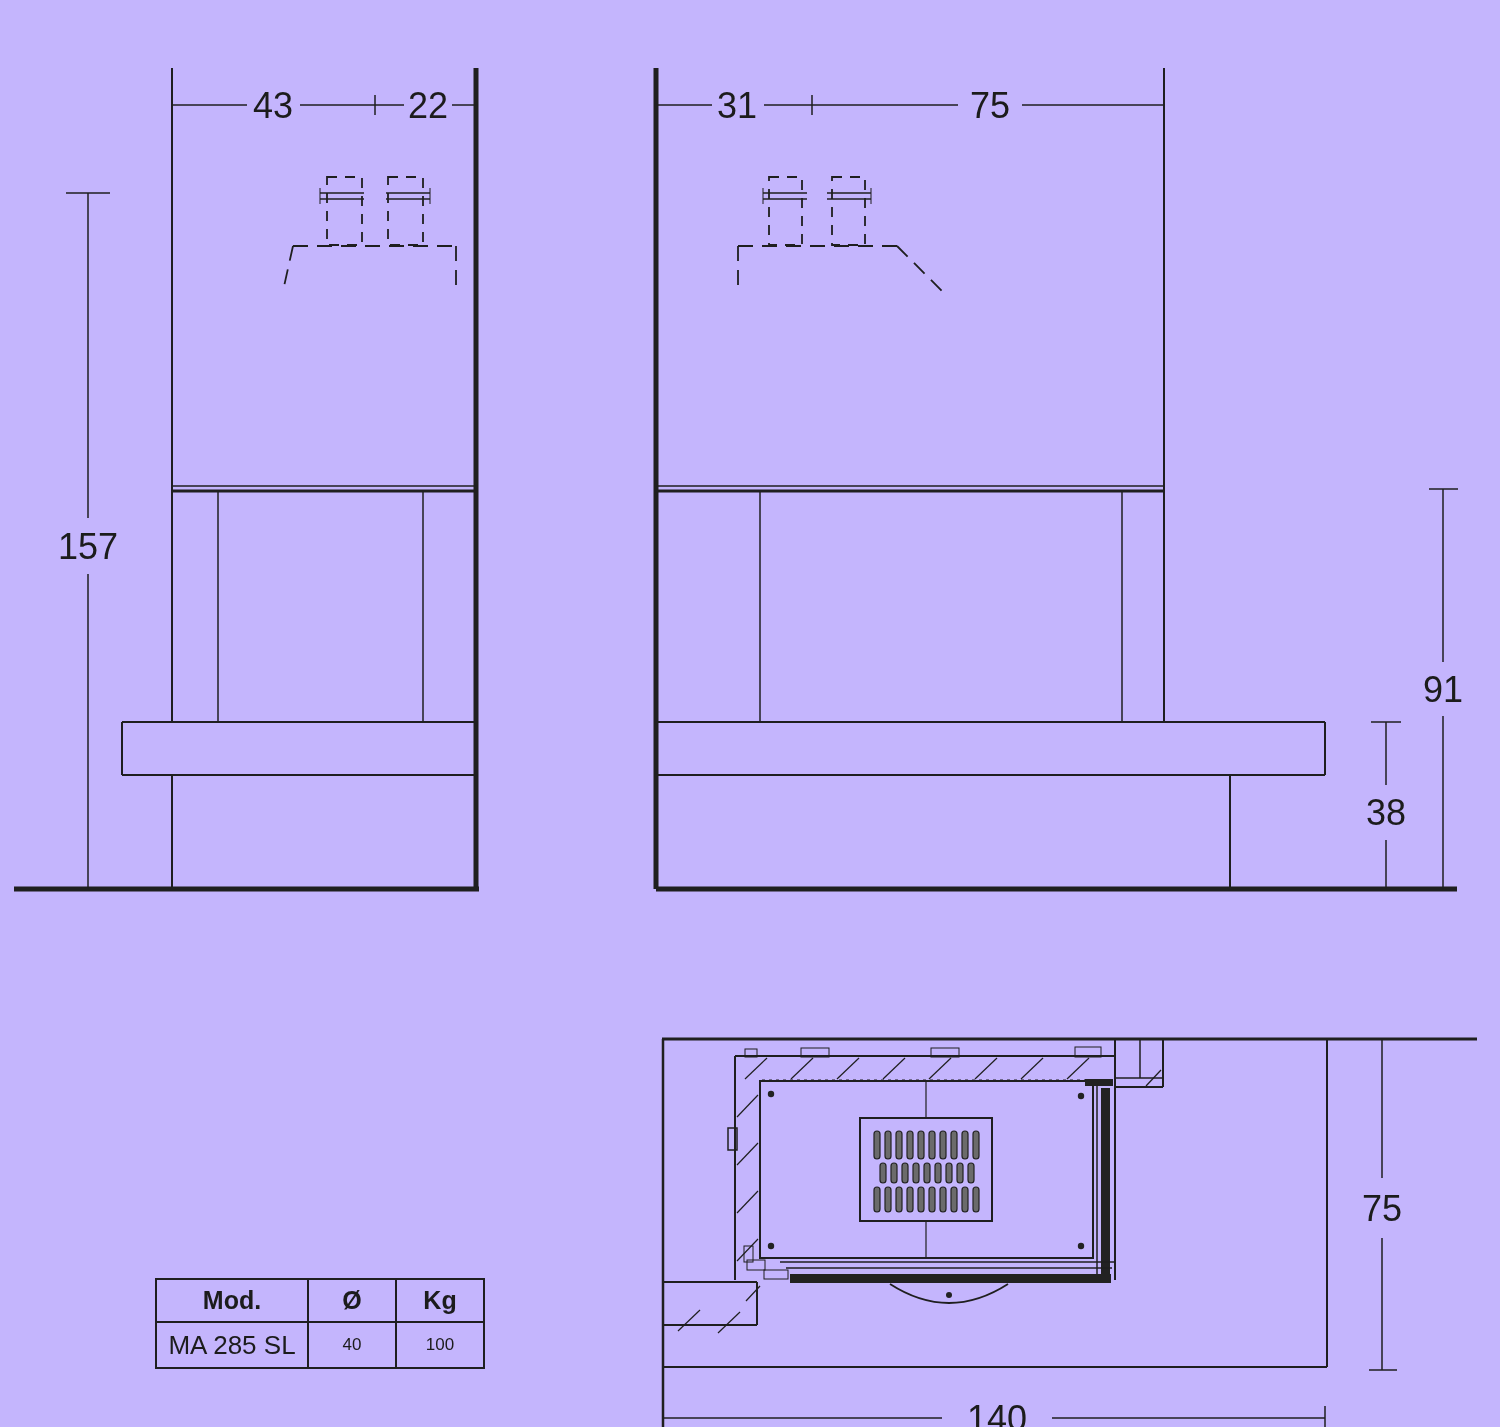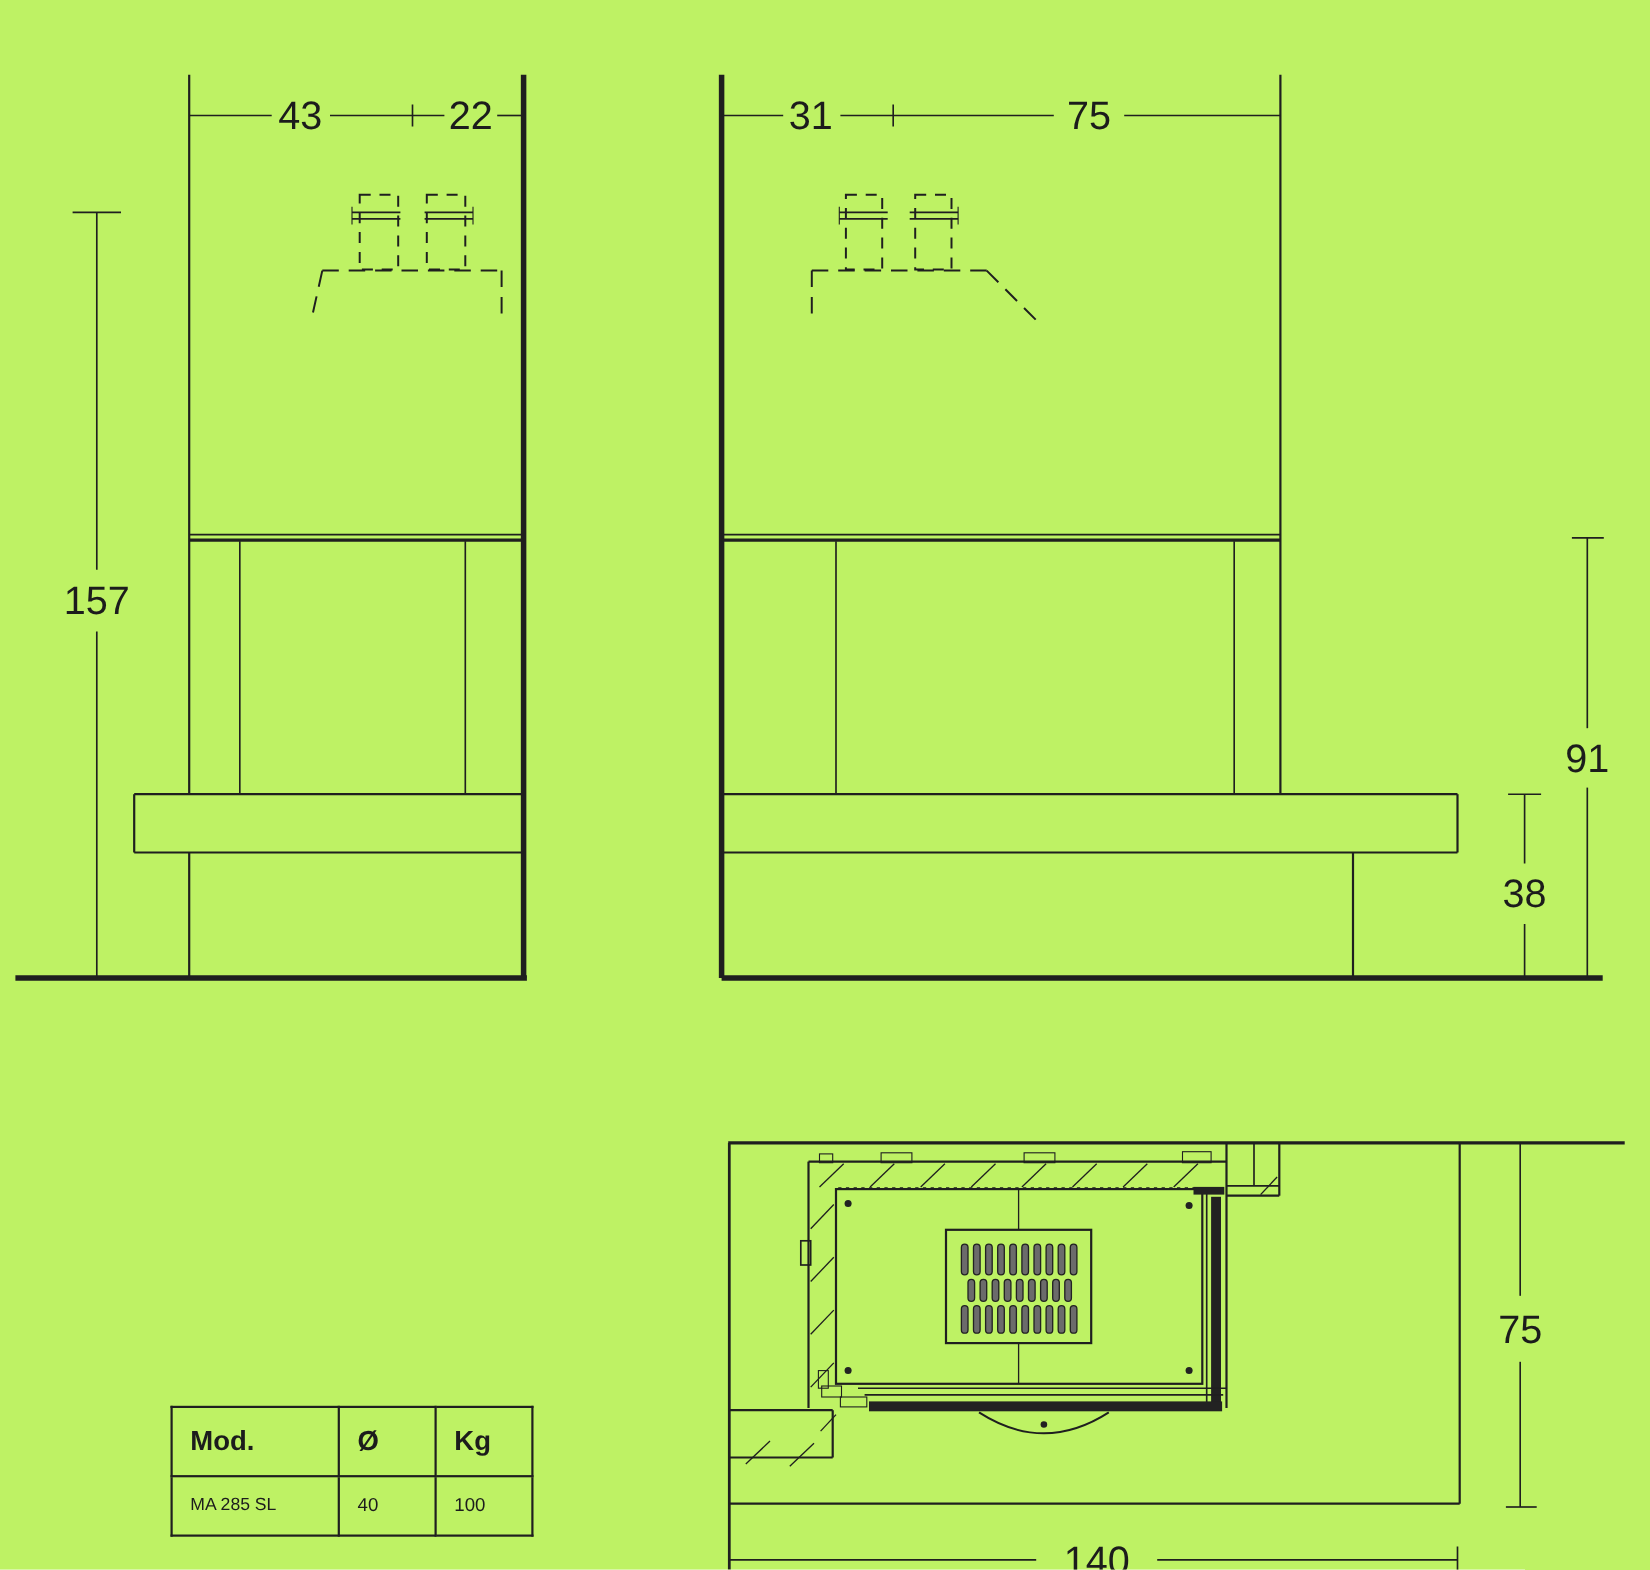--- a/index.html
+++ b/index.html
@@ -1,27 +1,27 @@
 <!DOCTYPE html>
 <html><head>
 <meta charset="utf-8">
 <style>
   html,body{margin:0;padding:0;background:#fbfbfb;}
-  #canvas{position:relative;width:1500px;height:1427px;background:#bef264;font-family:"Liberation Sans",sans-serif;overflow:hidden;}
+  #canvas{position:relative;width:1500px;height:1427px;background:#c4b5fd;font-family:"Liberation Sans",sans-serif;overflow:hidden;}
   svg{position:absolute;left:0;top:0;}
   svg line, svg path, svg rect, svg polyline{stroke:#1f1f1f;fill:none;}
   .t{font-family:"Liberation Sans",sans-serif;font-size:36px;fill:#1c1c1c;text-anchor:middle;}
   .fill{fill:#222;stroke:none;}
   .slot{fill:#6b6b6b;stroke:#222;stroke-width:1.2;}
   
   #spec{position:absolute;left:155px;top:1278px;width:328px;height:91px;}
   #spec table{width:100%;height:100%;border-collapse:collapse;table-layout:fixed;}
-  #spec td{border:2.5px solid #1f1f1f;text-align:left;vertical-align:middle;color:#1c1c1c;padding:16px;}
+  #spec td{border:2.5px solid #1f1f1f;text-align:center;vertical-align:middle;color:#1c1c1c;padding:0;}
   #spec .hd{font-weight:bold;font-size:25px;}
-  #spec .model{font-size:16px;border-radius:18px;}
+  #spec .model{font-size:26px;border-radius:18px;}
   #spec .num{font-size:17px;}
 </style>
 </head>
 <body>
 
 <div id="canvas">
 
 <svg width="1500" height="1427" viewBox="0 0 1500 1427">
 
   <g>

